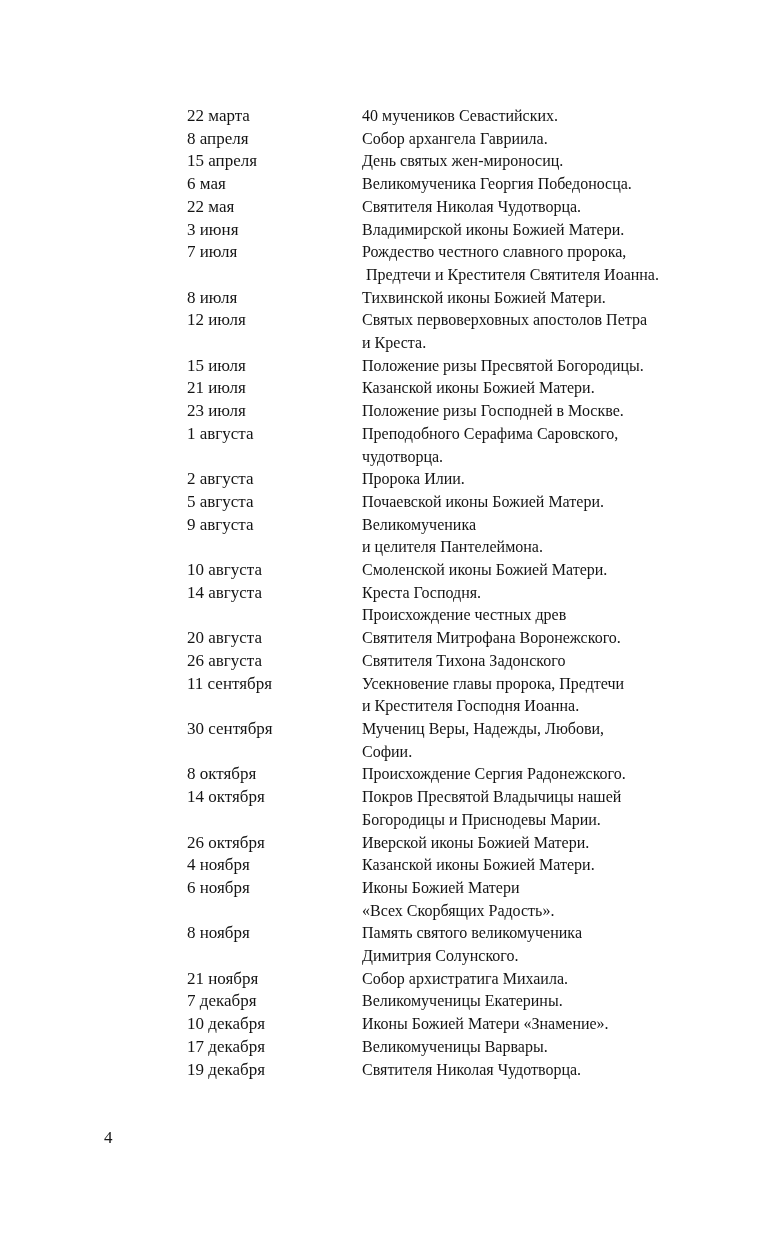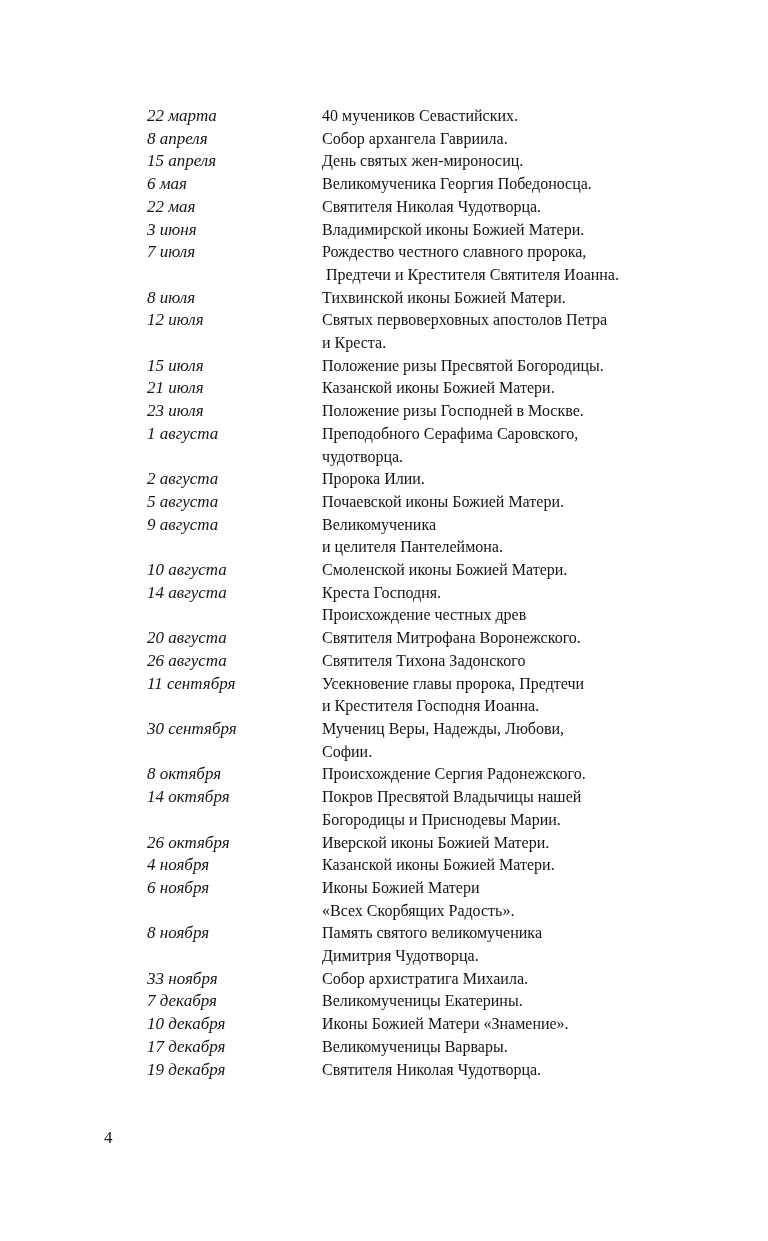--- a/index.html
+++ b/index.html
@@ -26,24 +26,24 @@
     top: 105px;
     width: 560px;
   }
   .row {
     display: flex;
     align-items: flex-start;
   }
   .date {
     width: 175px;
     flex: 0 0 175px;
-    font-style: italic;
     font-size: 17px;
     line-height: 22.7px;
     white-space: pre-wrap;
+    margin-left: 40px;
   }
   .desc {
     width: 385px;
   }
   .line {
     font-size: 16px;
     line-height: 22.7px;
     white-space: pre-wrap;
   }
   .page-number {
@@ -254,26 +254,26 @@
     <div class="desc">
           <div class="line">Иконы Божией Матери</div>
           <div class="line">«Всех Скорбящих Радость».</div>
         </div>
   </div>
 
   <div class="row">
     <div class="date">8 ноября</div>
     <div class="desc">
           <div class="line">Память святого великомученика</div>
-          <div class="line">Димитрия Чудотворца.</div>
-        </div>
-  </div>
-
-  <div class="row">
-    <div class="date">33 ноября</div>
+          <div class="line">Димитрия Солунского.</div>
+        </div>
+  </div>
+
+  <div class="row">
+    <div class="date">21 ноября</div>
     <div class="desc">
           <div class="line">Собор архистратига Михаила.</div>
         </div>
   </div>
 
   <div class="row">
     <div class="date">7 декабря</div>
     <div class="desc">
           <div class="line">Великомученицы Екатерины.</div>
         </div>

